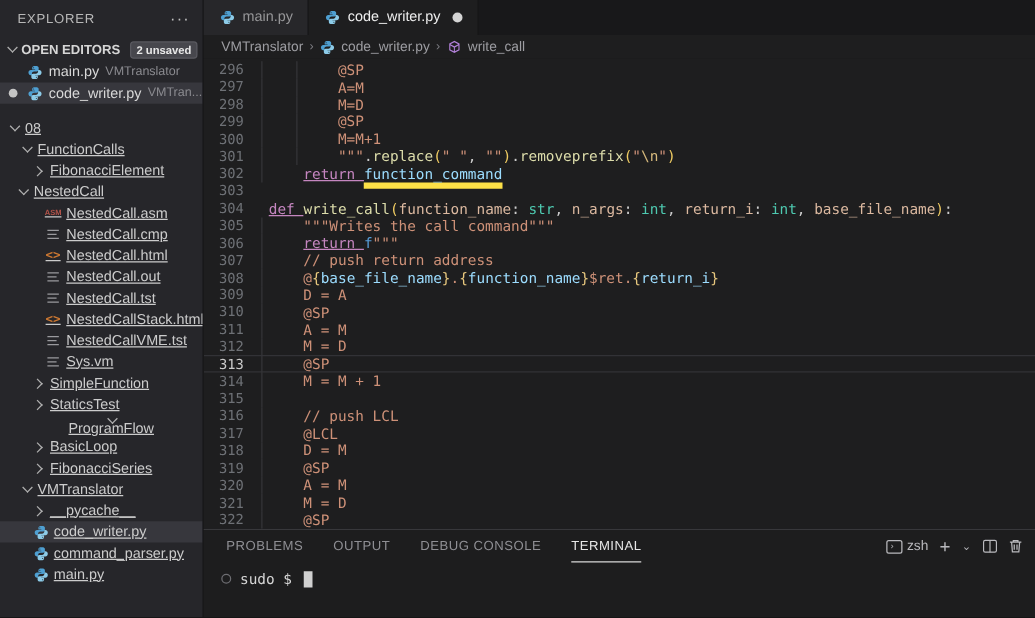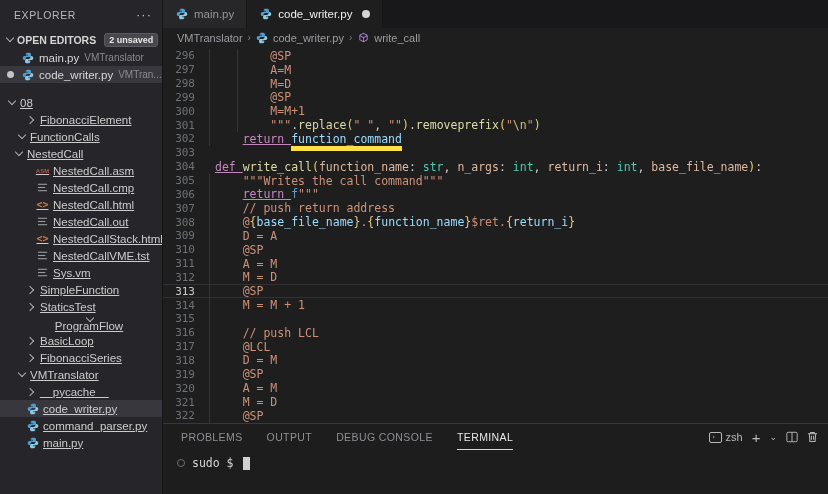--- a/index.html
+++ b/index.html
@@ -178,27 +178,27 @@
           </span>
           <span class="oe-name">code_writer.py</span>
           <span class="oe-detail">VMTran...</span>
         </div>
       </div>
     <div class="tree" id="file-tree">
         <div class="tree-row" style="padding-left: 6px;">
           <span class="chev expanded"></span>
           <span>08</span>
         </div>
-        <div class="tree-row" style="padding-left: 26px;">
-          <span class="chev collapsed"></span>
-          <span>FibonacciElement</span>
-        </div>
         <div class="tree-row" style="padding-left: 16px;">
           <span class="chev expanded"></span>
           <span>FunctionCalls</span>
+        </div>
+        <div class="tree-row" style="padding-left: 26px;">
+          <span class="chev collapsed"></span>
+          <span>FibonacciElement</span>
         </div>
         <div class="tree-row" style="padding-left: 13px;">
           <span class="chev expanded"></span>
           <span>NestedCall</span>
         </div>
         <div class="tree-row" style="padding-left: 36px;">
           <span class="ficon asm">ASM</span>
           <span>NestedCall.asm</span>
         </div>
         <div class="tree-row" style="padding-left: 36px;">
@@ -221,20 +221,32 @@
           <span class="ficon list">
             <svg width="11" height="11" viewBox="0 0 12 12">
               <g stroke="#9a9a9e" stroke-width="1.2">
                 <line x1="1" y1="2.5" x2="11" y2="2.5"></line>
                 <line x1="1" y1="6" x2="9" y2="6"></line>
                 <line x1="1" y1="9.5" x2="11" y2="9.5"></line>
               </g>
             </svg>
           </span>
           <span>NestedCall.out</span>
+        </div>
+        <div class="tree-row" style="padding-left: 36px;">
+          <span class="ficon list">
+            <svg width="11" height="11" viewBox="0 0 12 12">
+              <g stroke="#9a9a9e" stroke-width="1.2">
+                <line x1="1" y1="2.5" x2="11" y2="2.5"></line>
+                <line x1="1" y1="6" x2="9" y2="6"></line>
+                <line x1="1" y1="9.5" x2="11" y2="9.5"></line>
+              </g>
+            </svg>
+          </span>
+          <span>NestedCall.tst</span>
         </div>
         <div class="tree-row" style="padding-left: 36px;">
           <span class="ficon html">&lt;&gt;</span>
           <span>NestedCallStack.html</span>
         </div>
         <div class="tree-row" style="padding-left: 36px;">
           <span class="ficon list">
             <svg width="11" height="11" viewBox="0 0 12 12">
               <g stroke="#9a9a9e" stroke-width="1.2">
                 <line x1="1" y1="2.5" x2="11" y2="2.5"></line>

